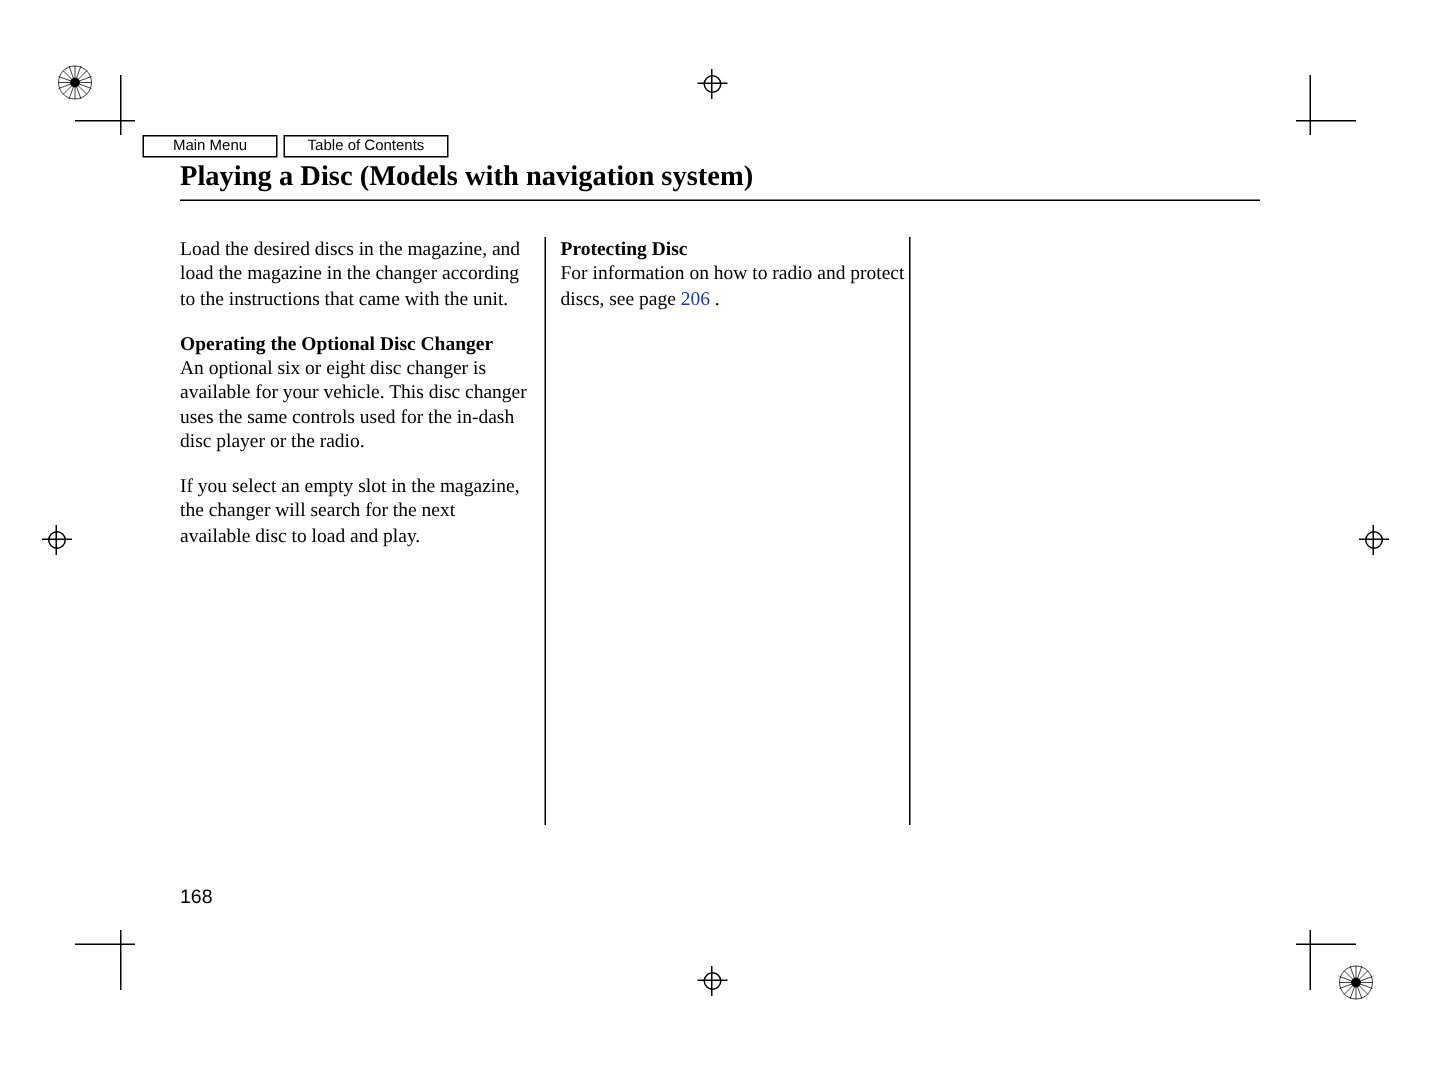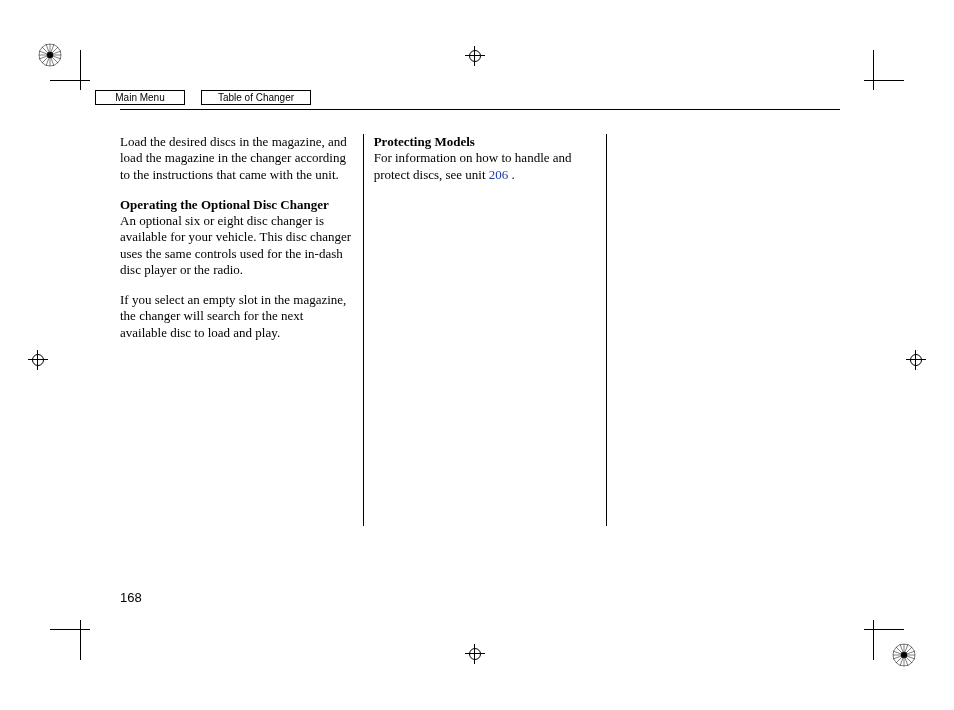--- a/index.html
+++ b/index.html
@@ -69,21 +69,21 @@
 
   .page {
     position: absolute;
     top: 90px;
     left: 120px;
     width: 720px;
   }
 
   .nav-buttons {
     display: flex;
-    gap: 16px;
+    gap: 4px;
     margin-left: -25px;
     margin-bottom: 2px;
   }
   .nav-btn {
     border: 1px solid #000;
     font-family: "Helvetica Neue", Arial, sans-serif;
     font-size: 10px;
     padding: 1px 0;
     text-align: center;
     cursor: pointer;
@@ -195,33 +195,34 @@
         </g>
         <circle cx="12" cy="12" r="3" fill="#000"></circle>
       </g>
     </svg>
 </div>
 
 <div class="page">
 
   <div class="nav-buttons">
     <div class="nav-btn mm">Main Menu</div>
-    <div class="nav-btn toc">Table of Changer</div>
-  </div>
-
+    <div class="nav-btn toc">Table of Contents</div>
+  </div>
+
+  <h1 class="title">Playing a Disc (Models with navigation system)</h1>
   <div class="hr"></div>
 
   <div class="cols">
     <div class="col1">
       <p>Load the desired discs in the magazine, and load the magazine in the changer according to the instructions that came with the unit.</p>
       <p><span class="sub">Operating the Optional Disc Changer</span><br>
       <span>An optional six or eight disc changer is available for your vehicle. This disc changer uses the same controls used for the in-dash disc player or the radio.</span></p>
       <p class="tight">If you select an empty slot in the magazine, the changer will search for the next available disc to load and play.</p>
     </div>
     <div class="col2">
-      <p><span class="sub">Protecting Models</span><br>
-      <span>For information on how to handle and protect discs, see unit </span><a class="pg" href="#">206</a><span> .</span></p>
+      <p><span class="sub">Protecting Disc</span><br>
+      <span>For information on how to radio and protect discs, see page </span><a class="pg" href="#">206</a><span> .</span></p>
     </div>
     <div class="col3"></div>
   </div>
 
   <div class="page-num">168</div>
 </div>
 
 </body></html>

